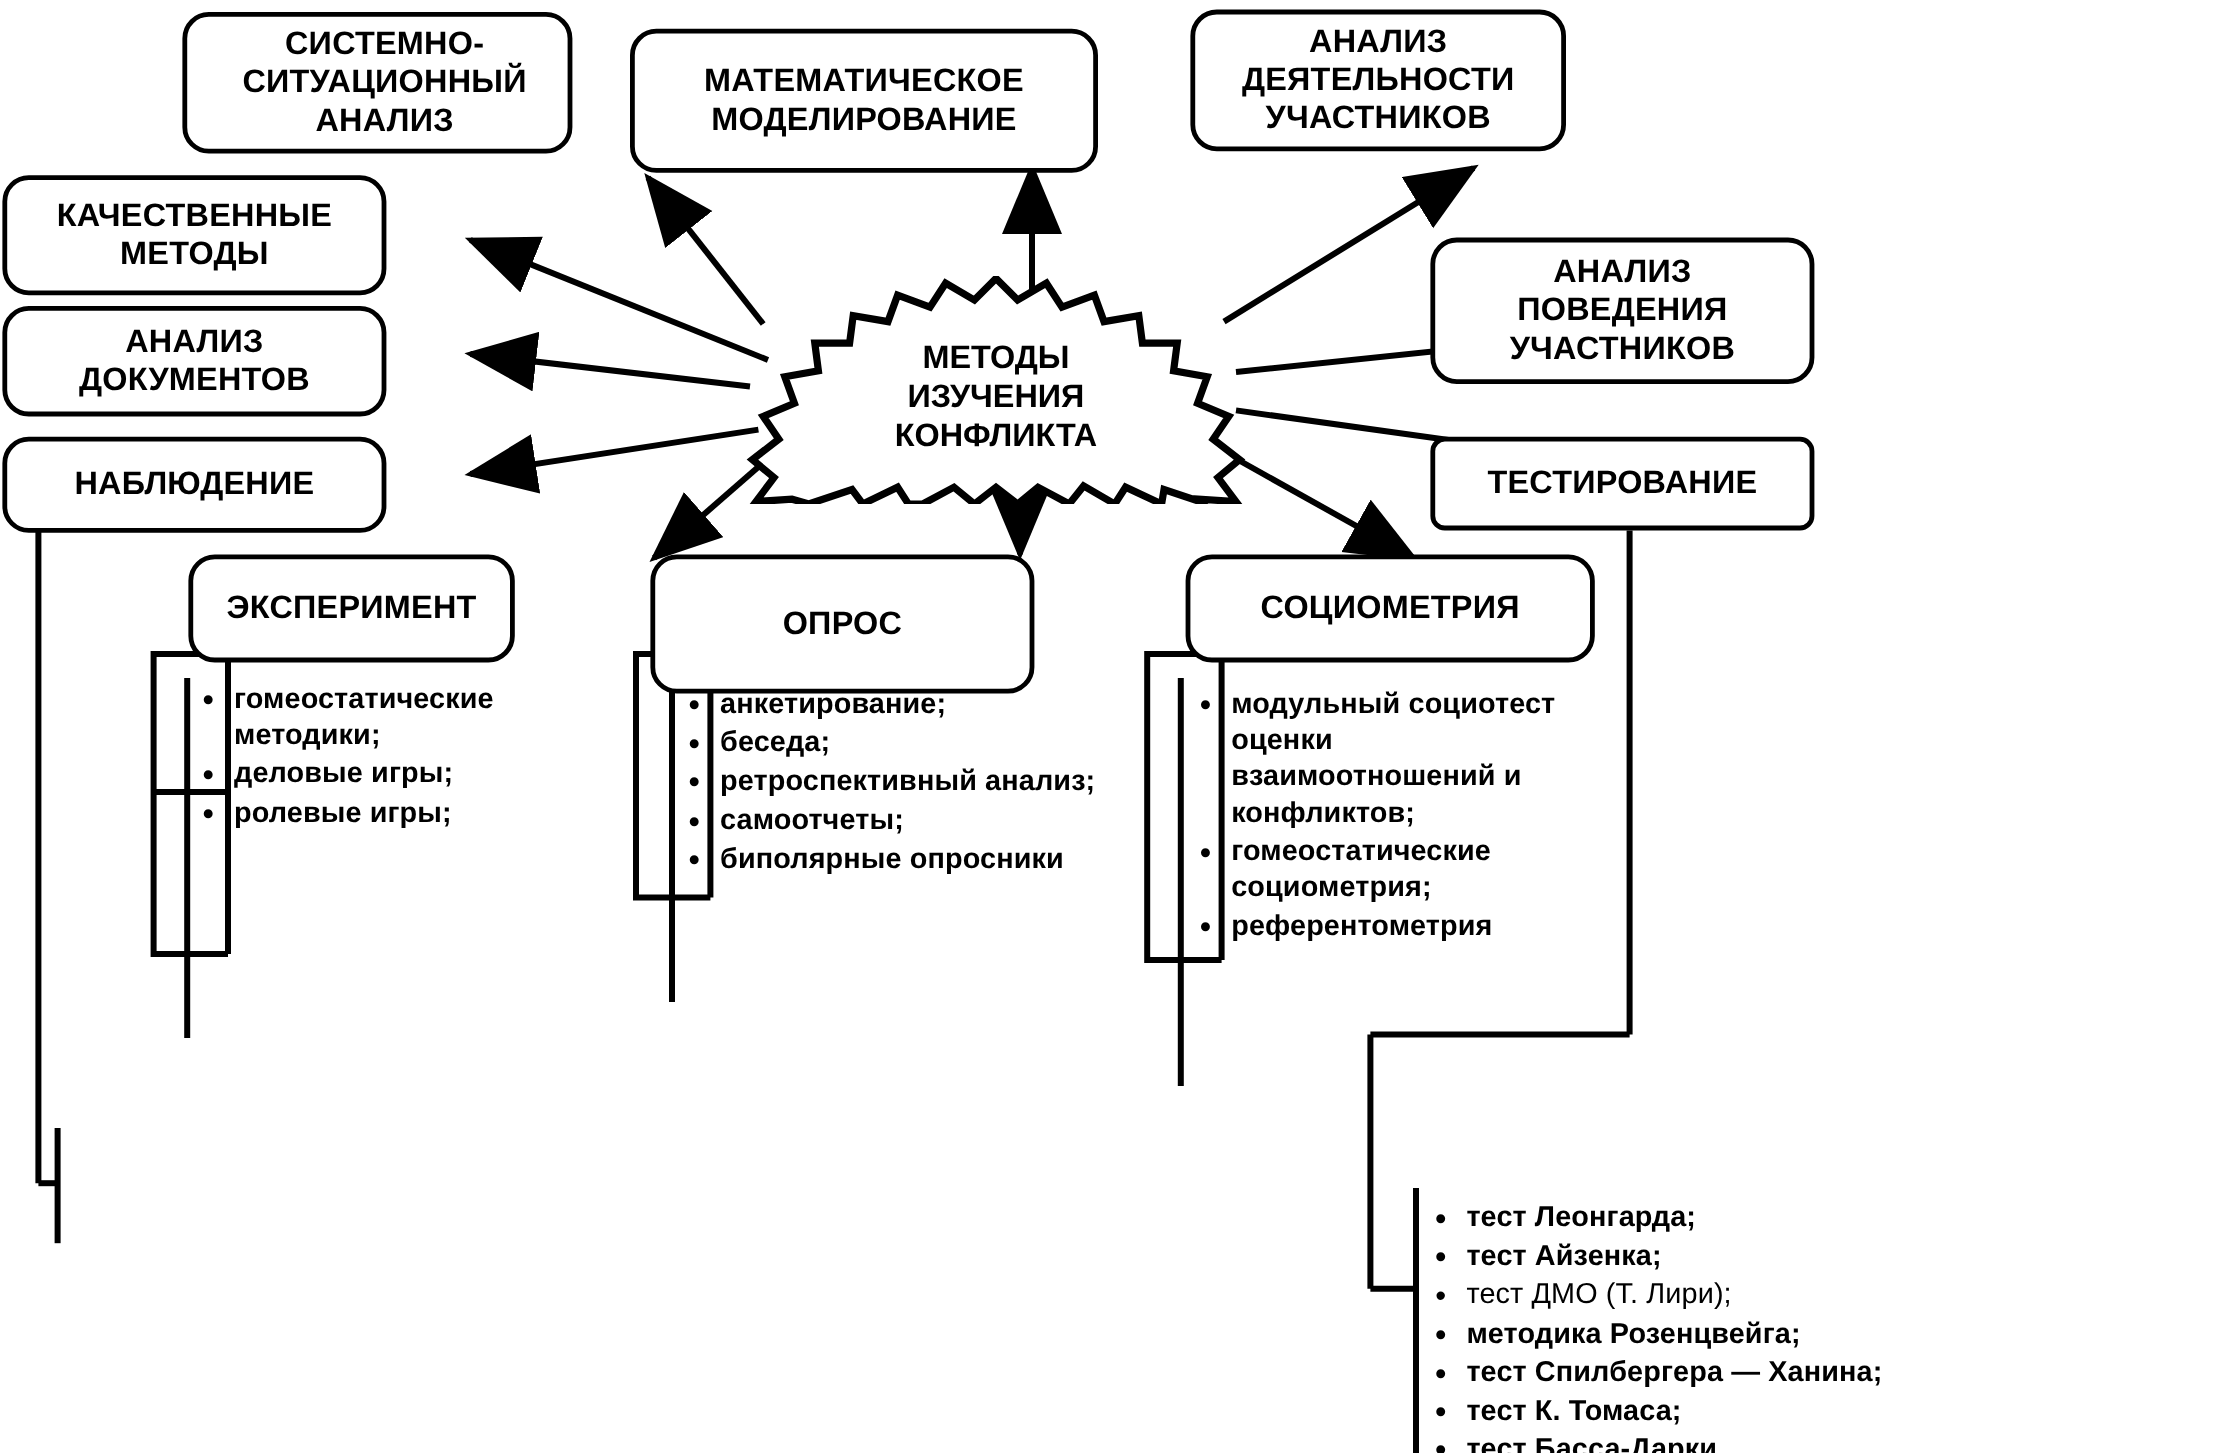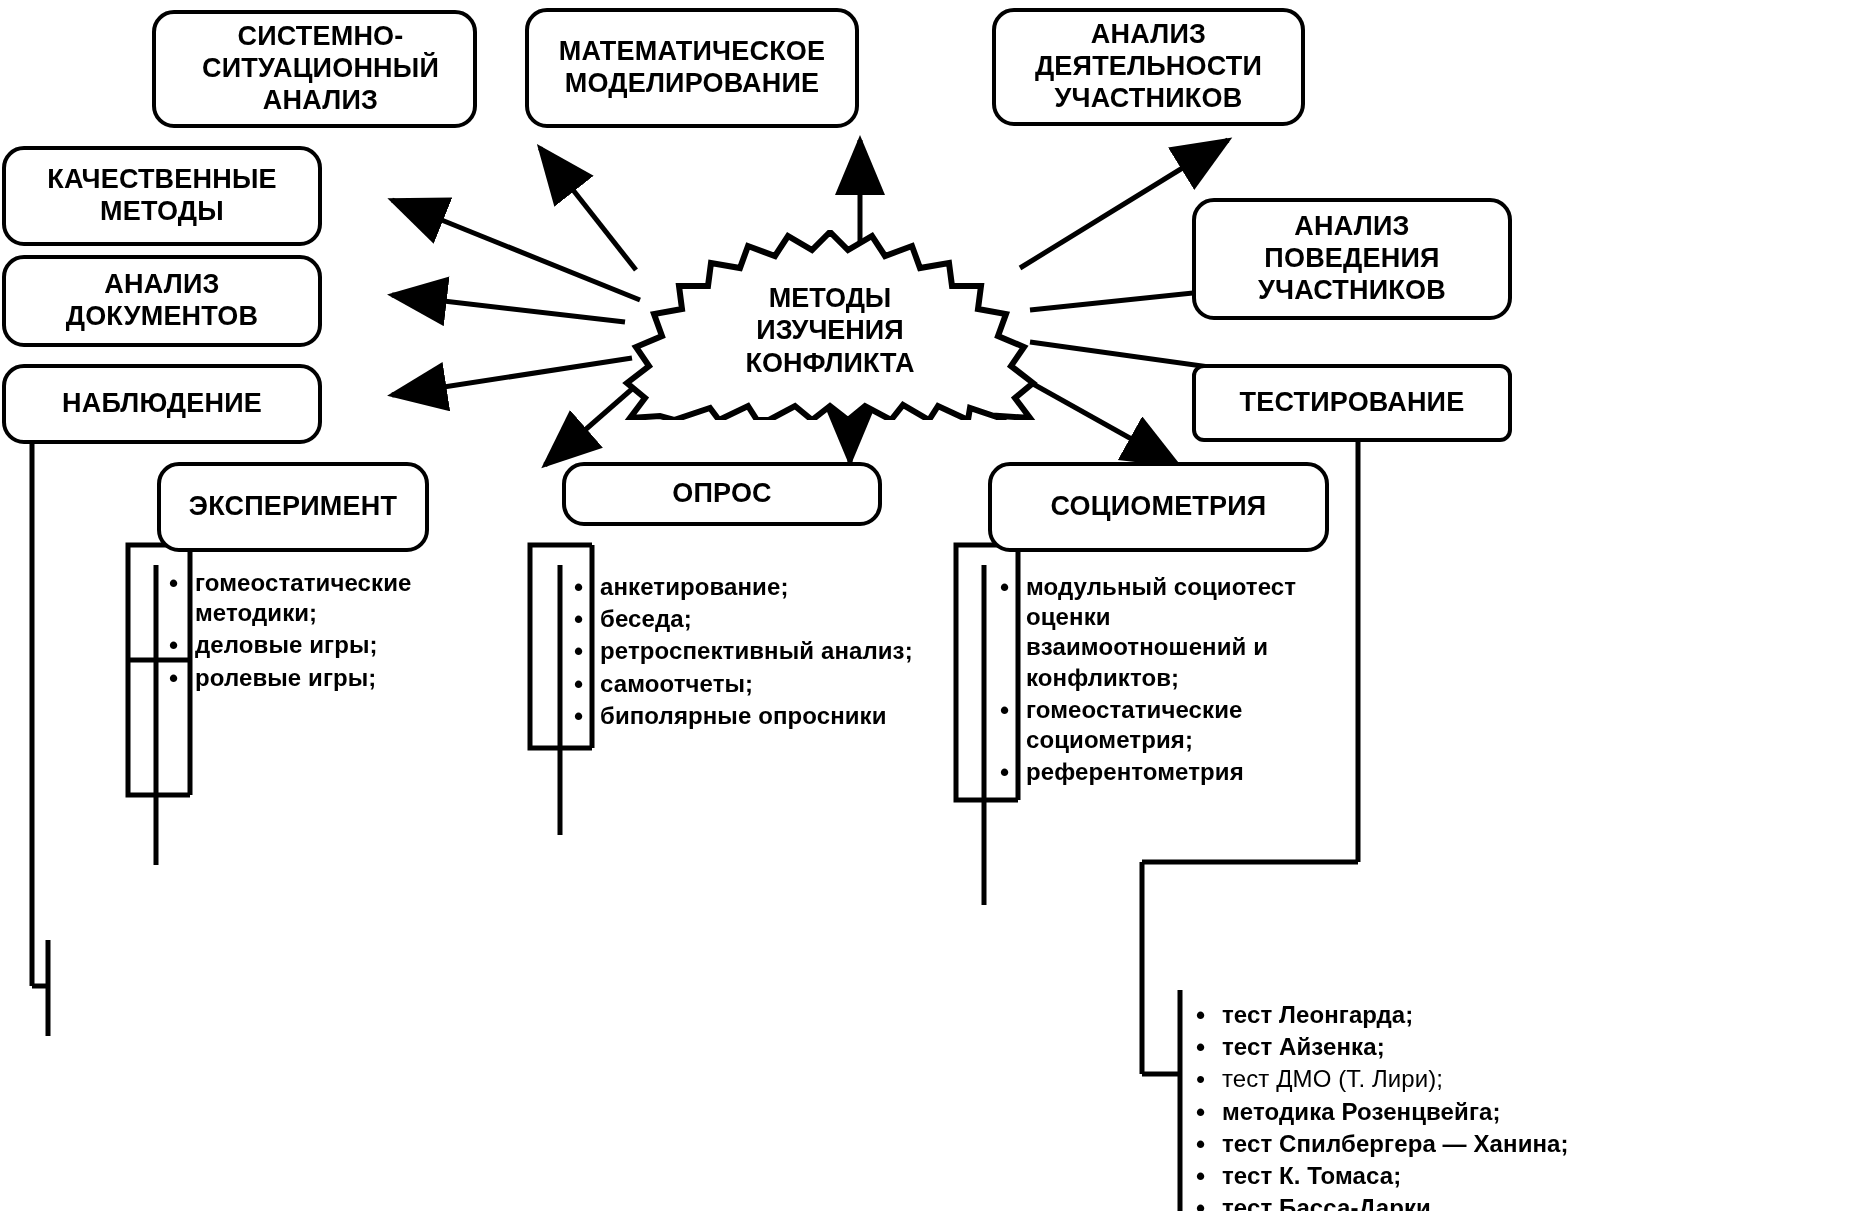--- a/index.html
+++ b/index.html
@@ -169,21 +169,21 @@
   </div>
 
   <div class="node" style="left:152px; top:10px; width:325px; height:118px;padding-left:12px;">
     <span>
       <span>СИСТЕМНО-</span>
       <span>СИТУАЦИОННЫЙ</span>
       <span>АНАЛИЗ</span>
     </span>
   </div>
 
-  <div class="node" style="left:525px; top:8px; width:334px; height:120px;align-items:center;">
+  <div class="node" style="left:525px; top:24px; width:390px; height:120px;align-items:center;">
     <span>
       <span>МАТЕМАТИЧЕСКОЕ</span>
       <span>МОДЕЛИРОВАНИЕ</span>
     </span>
   </div>
 
   <div class="node" style="left:992px; top:8px; width:313px; height:118px;">
     <span>
       <span>АНАЛИЗ</span>
       <span>ДЕЯТЕЛЬНОСТИ</span>
@@ -224,21 +224,21 @@
       <span>ТЕСТИРОВАНИЕ</span>
     </span>
   </div>
 
   <div class="node" style="left:157px; top:462px; width:272px; height:90px;">
     <span>
       <span>ЭКСПЕРИМЕНТ</span>
     </span>
   </div>
 
-  <div class="node" style="left:562px; top:462px; width:320px; height:64px;">
+  <div class="node" style="left:542px; top:462px; width:320px; height:116px;">
     <span>
       <span>ОПРОС</span>
     </span>
   </div>
 
   <div class="node" style="left:988px; top:462px; width:341px; height:90px;">
     <span>
       <span>СОЦИОМЕТРИЯ</span>
     </span>
   </div>

